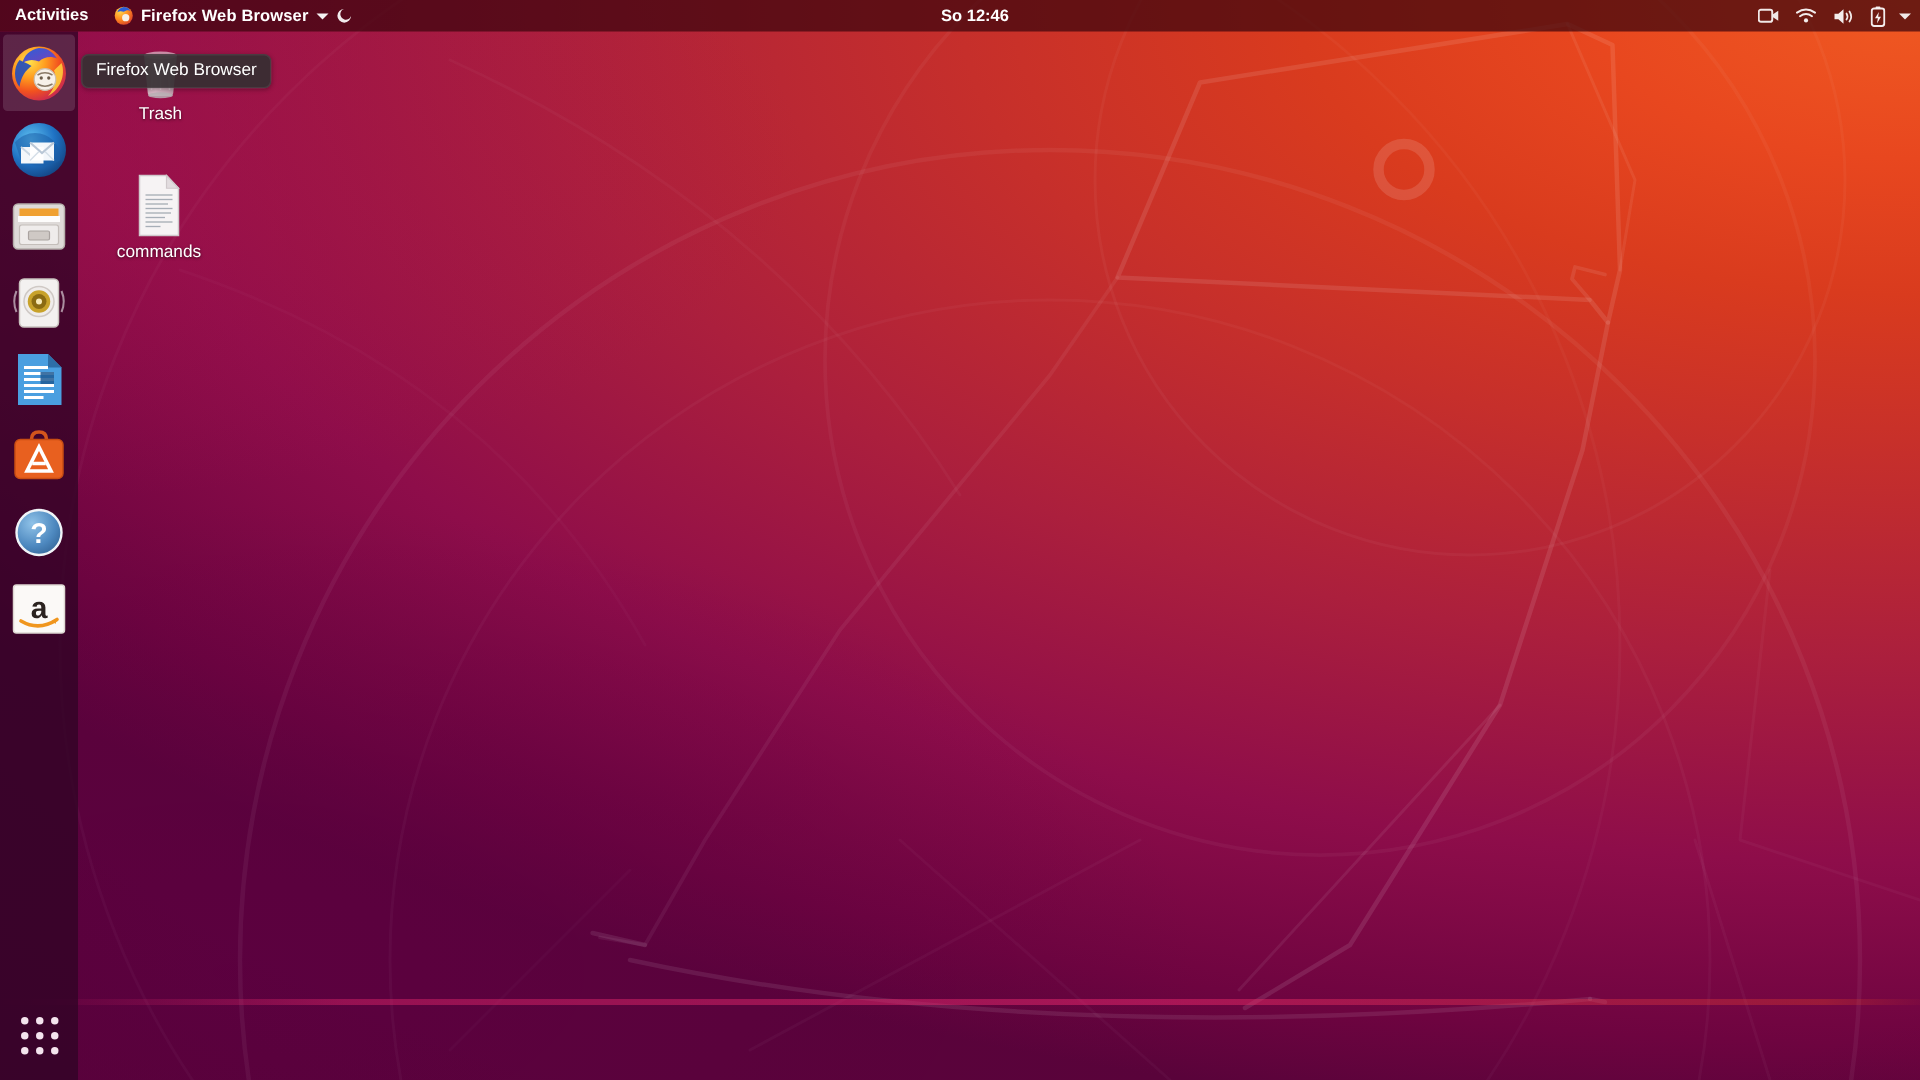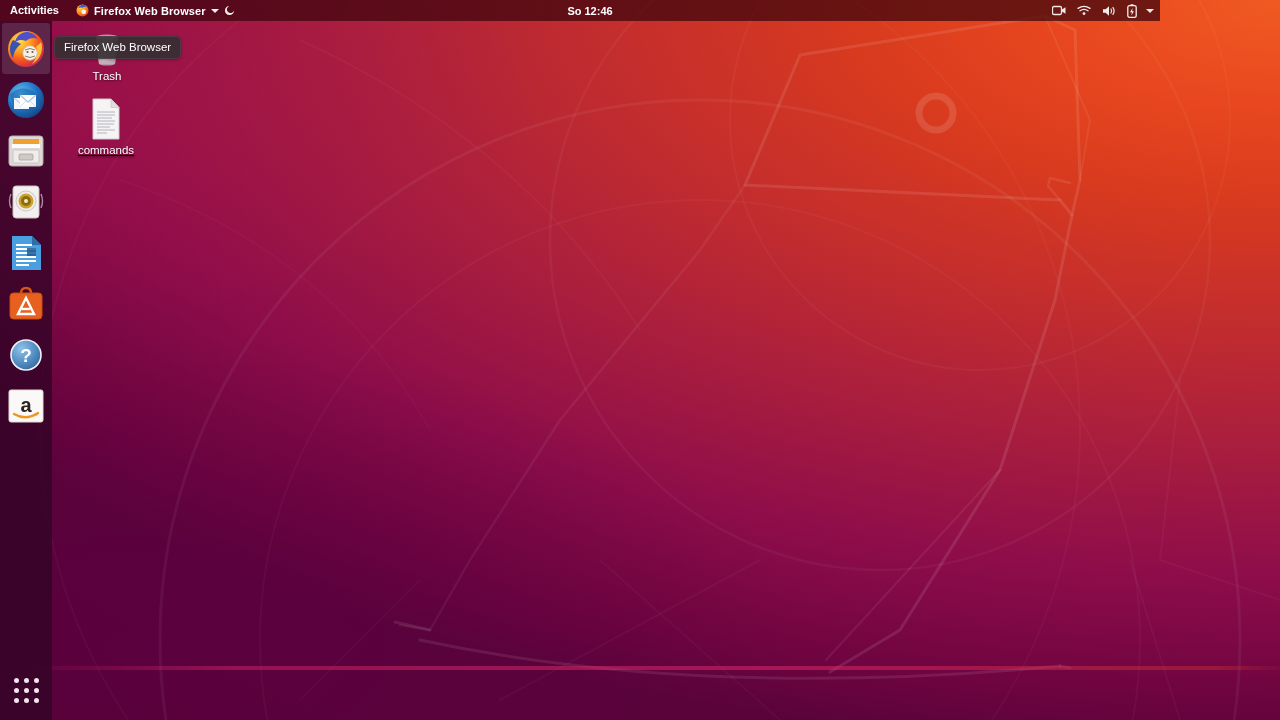--- a/index.html
+++ b/index.html
@@ -29,21 +29,21 @@
   .wp-hline {
     position:absolute; left:0; width:1280px; height:4px; top:666px;
     background:linear-gradient(to right, rgba(232,40,110,0.00) 0%, rgba(232,40,110,0.42) 18%, rgba(232,40,110,0.50) 60%, rgba(240,70,40,0.30) 95%, rgba(240,70,40,0.05) 100%);
   }
   .wp-vig {
     background:radial-gradient(120% 120% at 60% 40%, rgba(0,0,0,0) 55%, rgba(60,0,30,0.22) 100%);
   }
 
   
   #topbar {
-    position:absolute; top:0; left:0; width:1160px; height:21px;
+    position:absolute; top:0; left:0; width:1280px; height:21px;
     background:rgba(60,4,12,0.72);
     display:flex; align-items:center;
     color:#ffffff; font-size:11px; font-weight:bold;
     z-index:40;
   }
   #activities {
     padding:0 9px 0 10px; height:21px; line-height:21px;
     font-size:11px; font-weight:bold; color:#ffffff; cursor:default;
   }
   #appmenu {
@@ -110,21 +110,21 @@
   
   .desk-icon {
     position:absolute; width:80px; text-align:center; cursor:pointer; z-index:10;
   }
   .desk-icon .glyph { height:48px; display:flex; align-items:flex-end; justify-content:center; }
   .desk-icon .cap {
     margin-top:4px; font-size:11.5px; color:#ffffff;
     text-shadow:0 1px 2px rgba(0,0,0,0.6); line-height:13px;
   }
   #icon-trash { left:67px; top:18px; }
-  #icon-commands { left:66px; top:92px;text-decoration:underline; }
+  #icon-commands { left:66px; top:110px; }
 </style>
 </head>
 <body>
 
 <div id="desktop">
 
   <div class="wp-layer wp-base"></div>
   <div class="wp-layer wp-tint"></div>
 
   <svg class="wp-svg" viewBox="0 0 1280 720">

